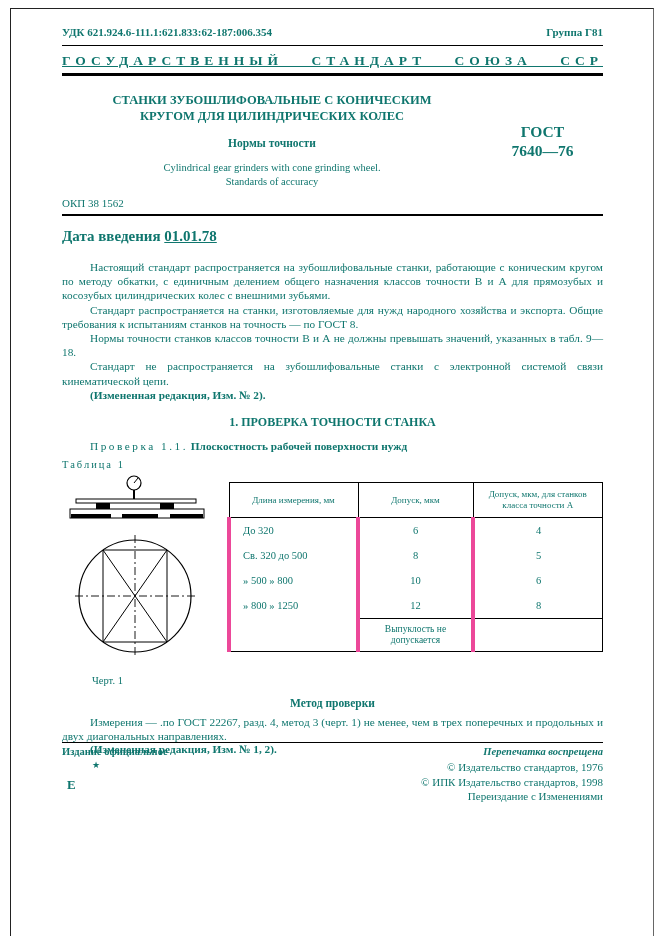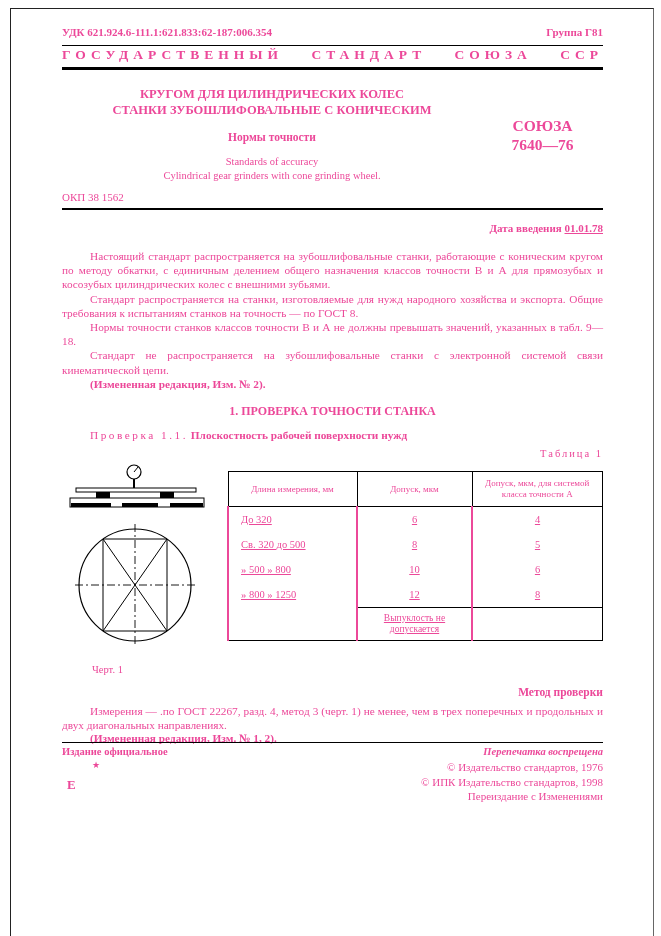--- a/index.html
+++ b/index.html
@@ -1,80 +1,80 @@
 <!DOCTYPE html>
 <html><head>
 <meta charset="utf-8">
 <title>ГОСТ 7640—76</title>
 <style>
   html,body { margin:0; padding:0; background:#ffffff; }
   .page {
     position:relative; width:661px; height:936px; background:#fff;
-    overflow:hidden; color:#ec4899;
+    overflow:hidden; color:#0f766e;
     font-family:"Liberation Serif", serif;
   }
   .frame {
     position:absolute; top:8px; left:10px; right:7px; bottom:0;
     border-top:1px solid #222; border-left:1px solid #222; border-right:1px solid #666;
     pointer-events:none;
   }
   .content { position:absolute; left:62px; right:58px; top:26px; }
 
   .topline { display:flex; justify-content:space-between; font-size:11px; font-weight:bold; }
   .rule1 { border-top:1px solid #000; margin-top:7px; }
   .banner {
-    margin-top:1px; font-size:13.5px; font-weight:bold; letter-spacing:5px;
-    text-align:justify; text-align-last:justify;
+    margin-top:7px; font-size:13.5px; font-weight:bold; letter-spacing:5px;
+    text-align:justify; text-align-last:justify;text-decoration:underline;
   }
   .rule3 { border-top:3px solid #000; margin-top:4px; }
 
   .title-row { display:flex; margin-top:16px; }
   .title-left { width:420px; text-align:center; }
   .doc-title { font-weight:bold; font-size:12.5px; line-height:16px; }
   .subtitle { font-weight:bold; font-size:11.5px; margin-top:13px; }
   .english { font-size:10.5px; margin-top:12px; line-height:13.5px; }
   .gost { flex:1; text-align:center; font-weight:bold; font-size:15.5px; line-height:19px; margin-top:30px; }
 
   .okp { font-size:11px; margin-top:9px; }
   .rule2 { border-top:2px solid #000; margin-top:5px; }
 
-  .date-line { text-align:right; font-weight:bold; font-size:11px; margin-top:12px; }
+  .date-line { text-align:left; font-weight:bold; font-size:15px; margin-top:12px; }
   .date-value { text-decoration:underline; }
 
   .bodytext { margin-top:15px; font-size:11.3px; line-height:14.2px; text-align:justify; }
   .bodytext p { margin:0; text-indent:28px; }
   .amendment { font-weight:bold; }
 
   .section-heading { text-align:center; font-size:12px; font-weight:bold; margin:13px 0 0; }
   .check-line { margin:10px 0 0; font-size:11.3px; text-indent:28px; }
   .check-label { letter-spacing:2.5px; }
   .check-title { font-weight:bold; }
 
-  .table-caption { text-align:right; font-size:10.5px; letter-spacing:2px; margin-top:7px; }
+  .table-caption { font-size:10.5px; letter-spacing:2px; margin-top:7px; }
 
   .content-row { display:flex; margin-top:3px; }
   .figure-col { width:165px; flex:0 0 165px; }
   .fig-caption { font-size:10.5px; margin:6px 0 0 30px; }
 
   table.tol { border-collapse:collapse; flex:1; align-self:flex-start; width:376px; border:1.2px solid #000;margin-top:9px; }
   .tol th {
     border:1px solid #000; font-weight:normal; font-size:9px; line-height:11px;
     padding:6px 3px; text-align:center; vertical-align:middle;
   }
   .tol td {
-    border-left:2px solid #ec4899; border-right:1px solid #000;
-    font-size:10.5px; padding:7px 4px 7px 12px;text-decoration:underline;
+    border-left:4px solid #ec4899; border-right:1px solid #000;
+    font-size:10.5px; padding:7px 4px 7px 12px;
   }
   .tol td.num { text-align:center; padding:7px 2px; }
   .tol .note-row td { border-top:1px solid #000;border-radius:12px; }
   .tol .note-row td.no-top { border-top:none; }
   .tol td.note-cell { text-align:center; font-size:9.5px; line-height:11px; padding:5px 6px; }
   .w1 { width:122px; } .w2 { width:108px; }
 
-  .method-heading { text-align:right; font-weight:bold; font-size:11.5px; margin:11px 0 0; }
+  .method-heading { text-align:center; font-weight:bold; font-size:11.5px; margin:11px 0 0; }
   .method-text { margin:6px 0 0; font-size:11.3px; line-height:14.2px; text-align:justify; text-indent:28px; }
   .method-amendment { margin:0; font-weight:bold; font-size:11.3px; text-indent:28px; }
 
   .footer { position:absolute; left:62px; right:58px; top:742px; }
   .footer-rule { border-top:1px solid #000; }
   .footer-row { display:flex; justify-content:space-between; font-size:10.5px; font-weight:bold; margin-top:3px; }
   .reprint { font-style:italic; }
   .footer-bottom { display:flex; justify-content:space-between; margin-top:3px; }
   .star { font-size:9px; margin-left:30px; line-height:10px; }
   .letter { font-size:13px; font-weight:bold; margin:7px 0 0 5px; }
@@ -93,31 +93,31 @@
       <span>Группа Г81</span>
     </div>
 
     <div class="rule1"></div>
     <div class="banner">ГОСУДАРСТВЕННЫЙ СТАНДАРТ СОЮЗА ССР</div>
     <div class="rule3"></div>
 
     <div class="title-row">
       <div class="title-left">
         <div class="doc-title">
+          <div>СТАНКИ ЗУБОШЛИФОВАЛЬНЫЕ С КОНИЧЕСКИМ</div>
           <div>КРУГОМ ДЛЯ ЦИЛИНДРИЧЕСКИХ КОЛЕС</div>
-          <div>СТАНКИ ЗУБОШЛИФОВАЛЬНЫЕ С КОНИЧЕСКИМ</div>
         </div>
         <div class="subtitle">Нормы точности</div>
         <div class="english">
+          <div>Cylindrical gear grinders with cone grinding wheel.</div>
           <div>Standards of accuracy</div>
-          <div>Cylindrical gear grinders with cone grinding wheel.</div>
         </div>
       </div>
       <div class="gost">
-        <div>СОЮЗА</div>
+        <div>ГОСТ</div>
         <div>7640—76</div>
       </div>
     </div>
 
     <div class="okp">ОКП 38 1562</div>
     <div class="rule2"></div>
 
     <div class="date-line">
       <span>Дата введения</span>
       <span class="date-value">01.01.78</span>
@@ -166,21 +166,21 @@
           <line x1="41" y1="111" x2="105" y2="19" stroke="#000" stroke-width="1"></line>
         </svg>
         <div class="fig-caption">Черт. 1</div>
       </div>
 
       <table class="tol">
         <tbody>
             <tr>
           <th class="w1">Длина измерения, мм</th>
           <th class="w2">Допуск, мкм</th>
-          <th>Допуск, мкм, для системой класса точности А</th>
+          <th>Допуск, мкм, для станков класса точности А</th>
         </tr>
         <tr>
           <td>До 320</td>
           <td class="num">6</td>
           <td class="num">4</td>
         </tr>
         <tr>
           <td>Св. 320 до 500</td>
           <td class="num">8</td>
           <td class="num">5</td>

